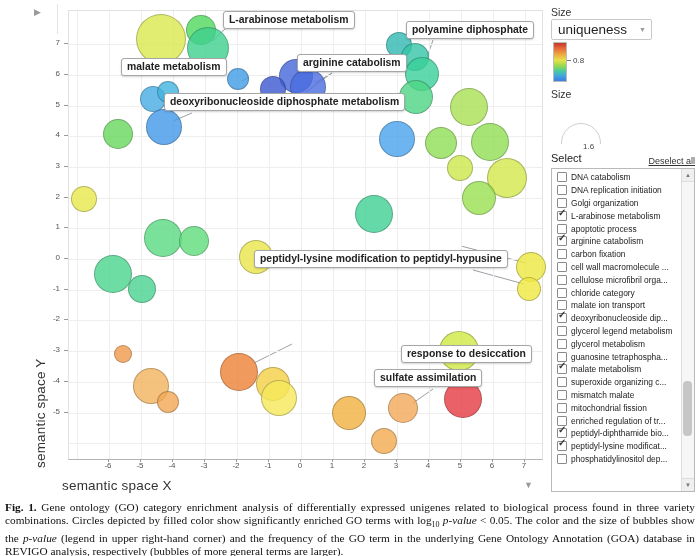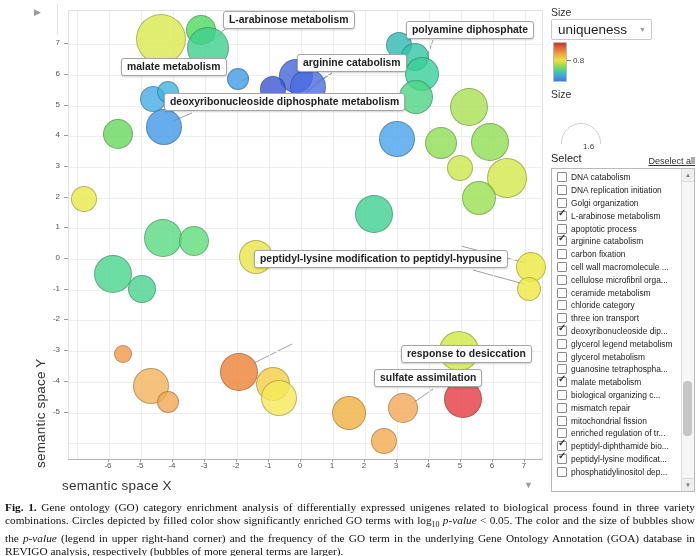--- a/index.html
+++ b/index.html
@@ -224,29 +224,25 @@
         <div class="sel-row">
           <div class="cb"></div>
           <span class="sel-label">cell wall macromolecule ...</span>
         </div>
         <div class="sel-row">
           <div class="cb"></div>
           <span class="sel-label">cellulose microfibril orga...</span>
         </div>
         <div class="sel-row">
           <div class="cb"></div>
-          <span class="sel-label">ceramide metabolism</span>
-        </div>
-        <div class="sel-row">
-          <div class="cb"></div>
           <span class="sel-label">chloride category</span>
         </div>
         <div class="sel-row">
           <div class="cb"></div>
-          <span class="sel-label">three ion transport</span>
+          <span class="sel-label">malate ion transport</span>
         </div>
         <div class="sel-row">
           <div class="cb">
             <span class="chk">✓</span>
           </div>
           <span class="sel-label">deoxyribonucleoside dip...</span>
         </div>
         <div class="sel-row">
           <div class="cb"></div>
           <span class="sel-label">glycerol legend metabolism</span>
@@ -260,25 +256,25 @@
           <span class="sel-label">guanosine tetraphospha...</span>
         </div>
         <div class="sel-row">
           <div class="cb">
             <span class="chk">✓</span>
           </div>
           <span class="sel-label">malate metabolism</span>
         </div>
         <div class="sel-row">
           <div class="cb"></div>
-          <span class="sel-label">biological organizing c...</span>
-        </div>
-        <div class="sel-row">
-          <div class="cb"></div>
-          <span class="sel-label">mismatch repair</span>
+          <span class="sel-label">superoxide organizing c...</span>
+        </div>
+        <div class="sel-row">
+          <div class="cb"></div>
+          <span class="sel-label">mismatch malate</span>
         </div>
         <div class="sel-row">
           <div class="cb"></div>
           <span class="sel-label">mitochondrial fission</span>
         </div>
         <div class="sel-row">
           <div class="cb"></div>
           <span class="sel-label">enriched regulation of tr...</span>
         </div>
         <div class="sel-row">

